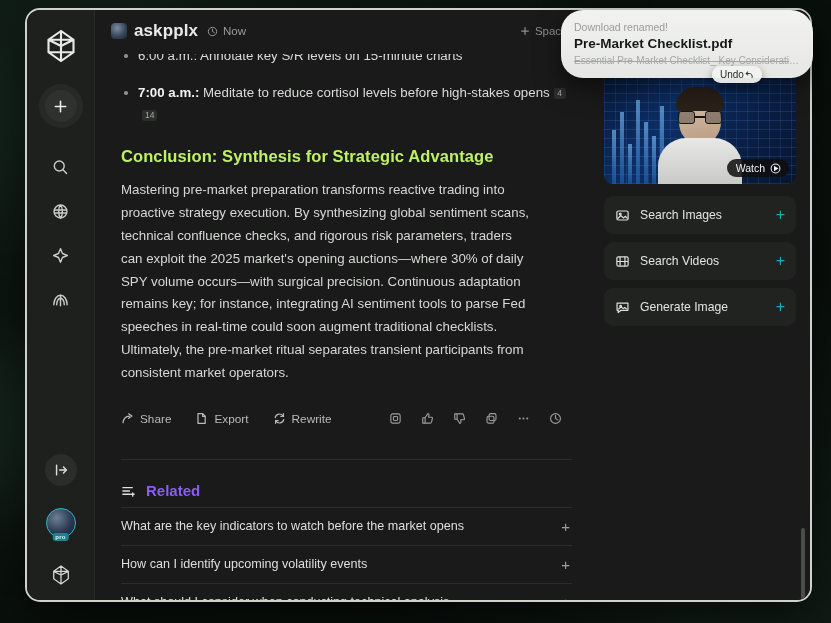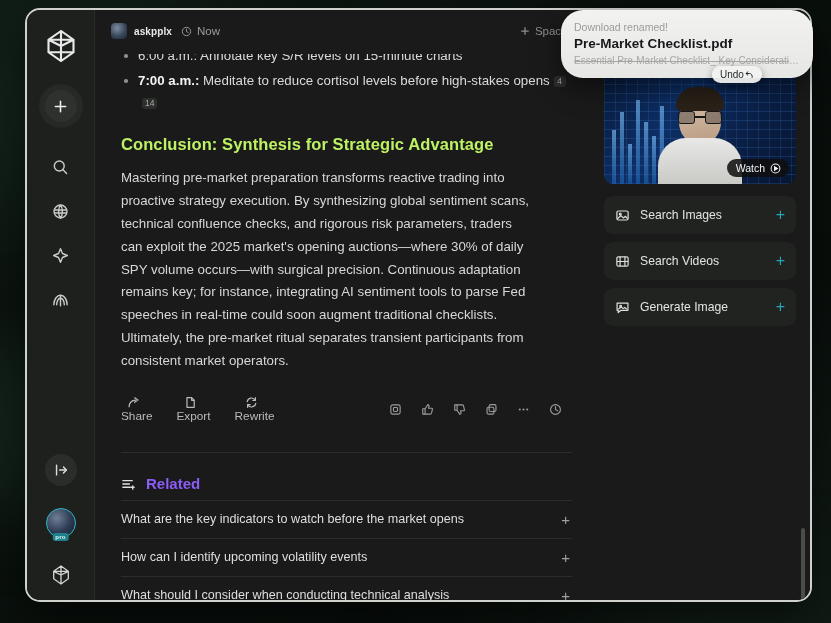--- a/index.html
+++ b/index.html
@@ -105,21 +105,21 @@
     padding: 0 16px;
     background: #191a19;
     position: relative;
     z-index: 6;
   }
   .tb-avatar {
     width: 16px; height: 16px; border-radius: 4px; margin-right: 7px;
     background: radial-gradient(circle at 38% 32%, #7e8da0 0%, #39485c 55%, #1b2430 100%);
     flex: 0 0 16px;
   }
-  .tb-user { color: #e8e9e8; font-size: 10px; font-weight: bold; letter-spacing: .1px; }
+  .tb-user { color: #e8e9e8; font-size: 17px; font-weight: bold; letter-spacing: .1px; }
   .tb-clock { margin-left: 9px; display: flex; align-items: center; }
   .tb-clock svg { width: 11px; height: 11px; }
   .tb-time { color: #9a9c9a; font-size: 11.5px; margin-left: 5px; }
   .tb-right { margin-left: auto; display: flex; align-items: center; }
   .tb-space {
     display: flex; align-items: center; cursor: pointer;
     color: #8d8f8d; font-size: 11.5px;
   }
   .tb-space svg { width: 10px; height: 10px; margin-right: 5px; }
   .tb-sep { color: #5d5f5d; font-size: 11.5px; margin: 0 10px; }
@@ -142,21 +142,21 @@
   ul.steps { list-style: none; margin: 0 0 22px 0; }
   ul.steps li {
     color: #d9dbd9; font-size: 13.3px; line-height: 1.62;
     padding-left: 17px; position: relative; margin-bottom: 2px;
   }
   ul.steps li::before {
     content: ""; position: absolute; left: 3px; top: 9px;
     width: 3.5px; height: 3.5px; border-radius: 50%; background: #8d8f8d;
   }
   ul.steps li b { color: #f2f3f2; font-weight: bold; }
-  .li-clip { height: 12px; overflow: hidden; margin-bottom: 4px; }
+  .li-clip { height: 12px; overflow: hidden; margin-bottom: 16px; }
   .li-clip li { margin-top: -9px; }
 
   .cite {
     display: inline-block; vertical-align: 1px;
     background: #2c2e2c; color: #a9aba9;
     font-size: 8.5px; line-height: 11px;
     min-width: 12px; text-align: center;
     padding: 0 3px; border-radius: 3px;
     margin-left: 4px; cursor: pointer;
   }
@@ -171,21 +171,21 @@
   }
 
   
   .actionbar {
     display: flex; align-items: center;
     margin-top: 23px; padding-bottom: 15px;
   }
   .act {
     display: flex; align-items: center;
     color: #b9bbb9; font-size: 11.8px;
-    margin-right: 24px; cursor: pointer; flex-direction: column;
+    margin-right: 24px; cursor: pointer;
   }
   .act svg { width: 13px; height: 13px; margin-right: 6px; }
   .act-icons { margin-left: auto; display: flex; align-items: center; padding-right: 6px; }
   .act-ic {
     width: 22px; height: 22px; margin-left: 10px; cursor: pointer;
     display: flex; align-items: center; justify-content: center;
   }
   .act-ic svg { width: 13px; height: 13px; }
 
   .divider { height: 1px; background: #2b2d2b; margin: 14px 0 0 0; }

